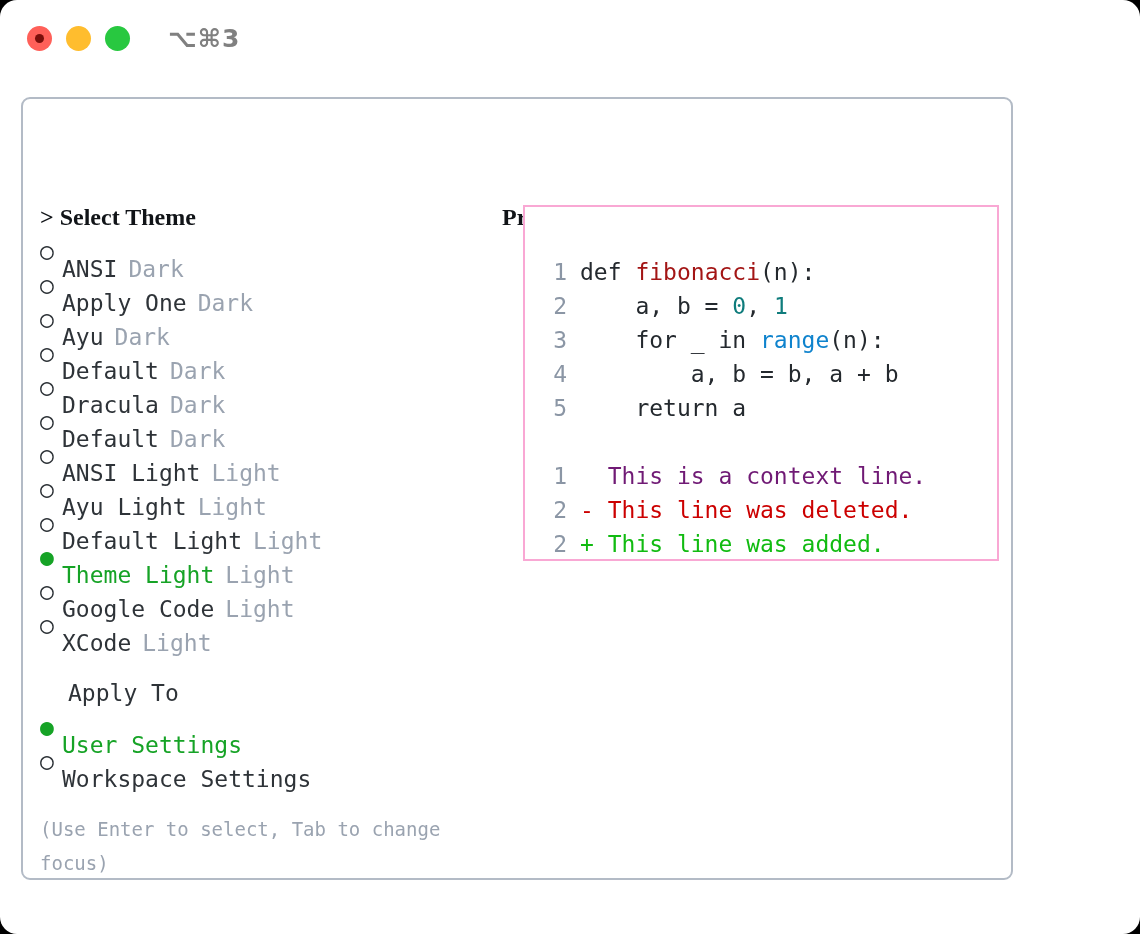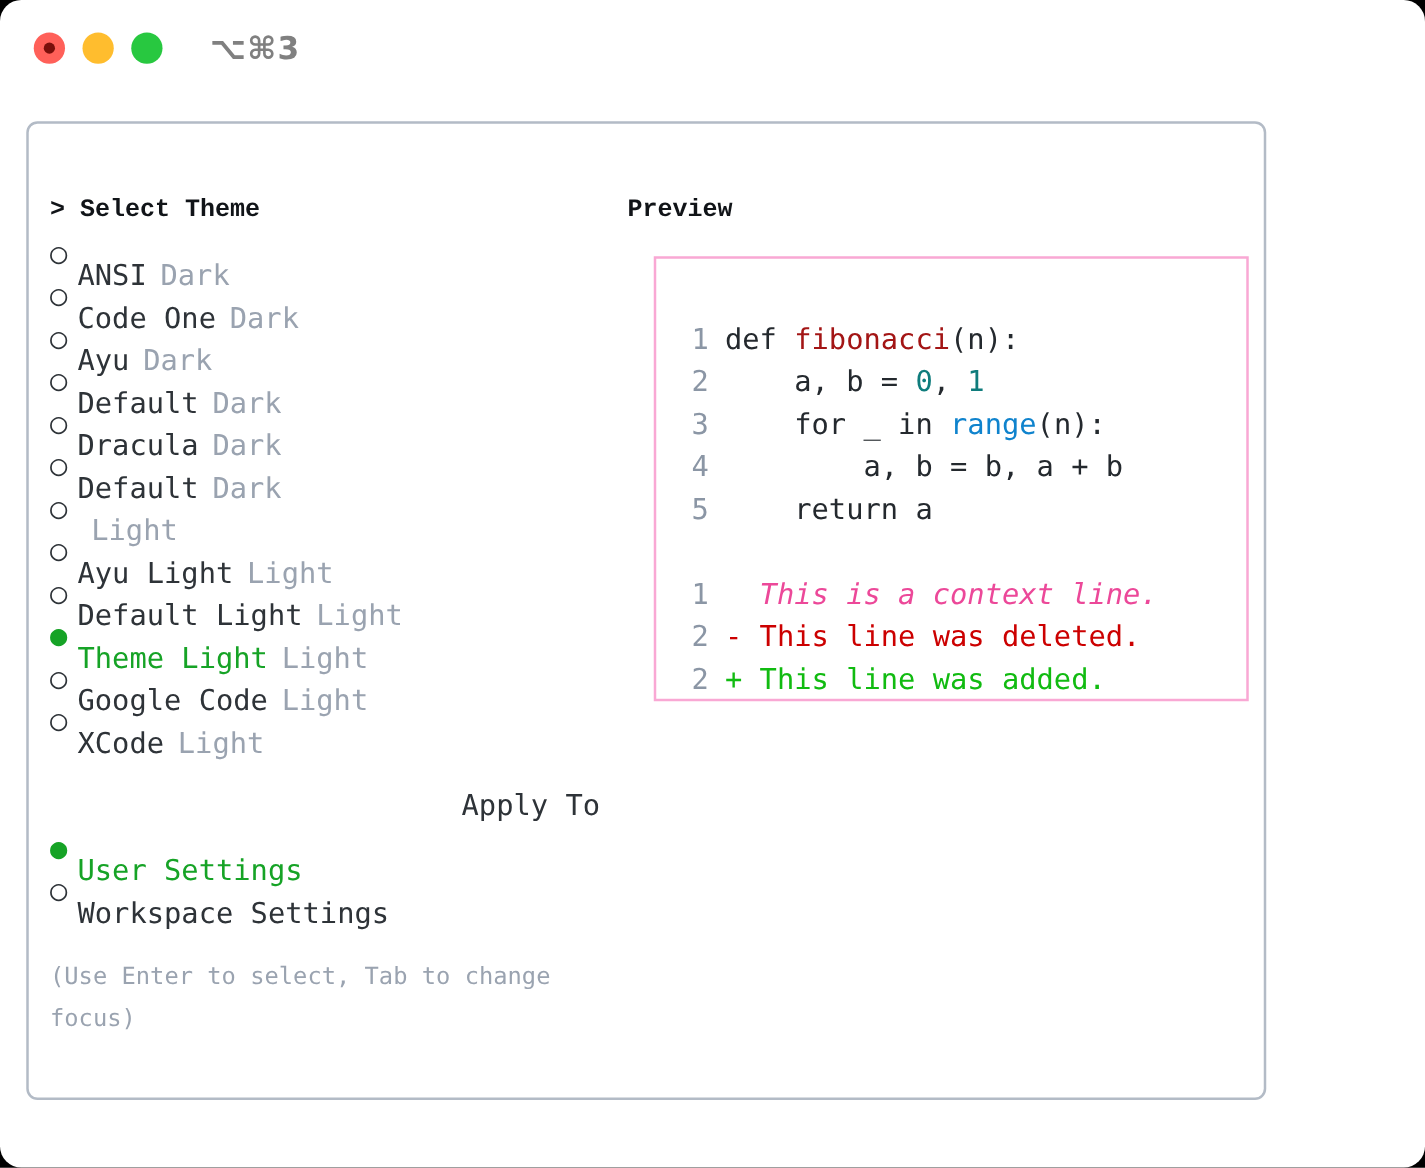--- a/index.html
+++ b/index.html
@@ -92,26 +92,27 @@
     width: 440px;
   }
   .col-right {
     position: absolute;
     left: 479px;
     top: 53px;
     width: 495px;
   }
 
   .section-head {
-    font-family: Liberation Mono, monospace;
-    font-size: 20px;
+    font-family: Liberation Serif, serif;
+    font-size: 24px;
     font-weight: bold;
     color: #111418;
     line-height: 34px;
     white-space: pre;
+    margin-top: 48px;
   }
 
   
   .theme-list { margin-top: 0; }
   .row {
     font-family: "DejaVu Sans Mono", "Liberation Mono", monospace;
     font-size: 23px;
     line-height: 34px;
     height: 34px;
     color: #2e3338;
@@ -138,21 +139,20 @@
 
   .spacer { height: 34px; }
 
   .apply-head {
     font-family: "DejaVu Sans Mono", "Liberation Mono", monospace;
     font-size: 23px;
     line-height: 34px;
     color: #2e3338;
     padding-left: 28px;
     white-space: pre;
-    text-align: right;
   }
 
   .hint {
     font-family: "DejaVu Sans Mono", "Liberation Mono", monospace;
     font-size: 19px;
     line-height: 34px;
     color: #9aa3b0;
     width: 405px;
     margin-top: 34px;
   }
@@ -181,21 +181,21 @@
     display: inline-block;
     width: 24px;
     text-align: right;
     color: #8b96a5;
     margin-right: 13px;
   }
   .cl-plain { color: #24292e; }
   .cl-fn    { color: #a31515; }
   .cl-num   { color: #0f7c7c; }
   .cl-kw    { color: #0f83cd; }
-  .cl-ctx   { color: #ec4899; font-style: italic; }
+  .cl-ctx   { color: #701a75; }
   .cl-del   { color: #cc0000; }
   .cl-add   { color: #11bb11; }
   .blankline { height: 34px; }
 </style>
 </head>
 <body>
 
 <div class="window">
 
   <div class="titlebar">
@@ -206,26 +206,26 @@
     </div>
     <div class="shortcut">⌥⌘3</div>
   </div>
 
   <div class="panel">
 
     <div class="col-left">
       <div class="section-head">&gt; Select Theme</div>
       <div class="theme-list" id="theme-list">
           <div class="row"><span class="bullet">○</span><span class="label">ANSI</span><span class="tag">Dark</span></div>
-          <div class="row"><span class="bullet">○</span><span class="label">Code One</span><span class="tag">Dark</span></div>
+          <div class="row"><span class="bullet">○</span><span class="label">Apply One</span><span class="tag">Dark</span></div>
           <div class="row"><span class="bullet">○</span><span class="label">Ayu</span><span class="tag">Dark</span></div>
           <div class="row"><span class="bullet">○</span><span class="label">Default</span><span class="tag">Dark</span></div>
           <div class="row"><span class="bullet">○</span><span class="label">Dracula</span><span class="tag">Dark</span></div>
           <div class="row"><span class="bullet">○</span><span class="label">Default</span><span class="tag">Dark</span></div>
-          <div class="row"><span class="bullet">○</span><span class="tag">Light</span></div>
+          <div class="row"><span class="bullet">○</span><span class="label">ANSI Light</span><span class="tag">Light</span></div>
           <div class="row"><span class="bullet">○</span><span class="label">Ayu Light</span><span class="tag">Light</span></div>
           <div class="row"><span class="bullet">○</span><span class="label">Default Light</span><span class="tag">Light</span></div>
           <div class="row selected"><span class="bullet sel">●</span><span class="label">Theme Light</span><span class="tag">Light</span></div>
           <div class="row"><span class="bullet">○</span><span class="label">Google Code</span><span class="tag">Light</span></div>
           <div class="row"><span class="bullet">○</span><span class="label">XCode</span><span class="tag">Light</span></div>
         </div>
 
       <div class="spacer"></div>
 
       <div class="apply-head">Apply To</div>

